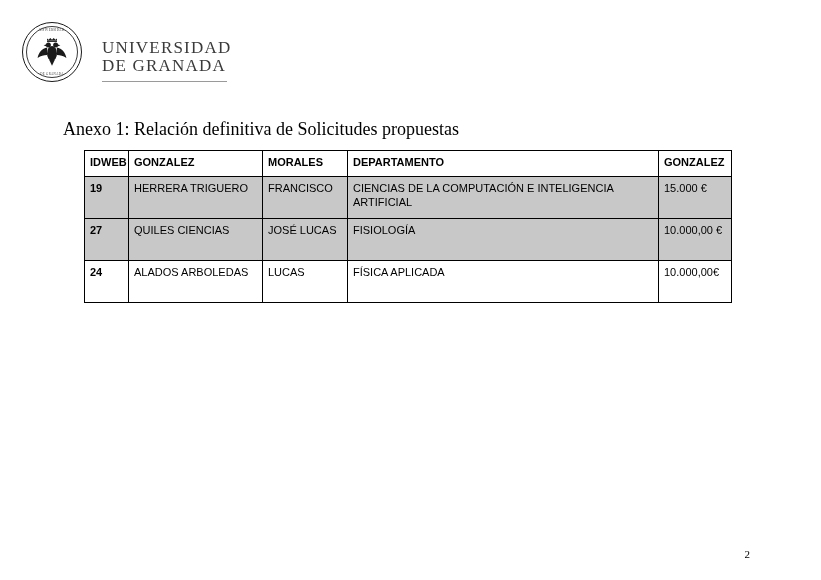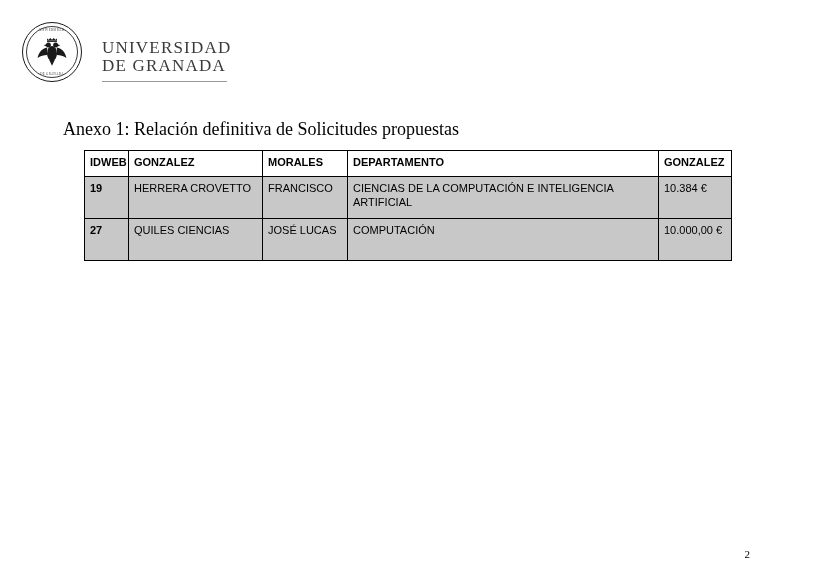--- a/index.html
+++ b/index.html
@@ -209,29 +209,36 @@
         <th>IDWEB</th>
         <th>GONZALEZ</th>
         <th>MORALES</th>
         <th>DEPARTAMENTO</th>
         <th>GONZALEZ</th>
       </tr>
     </thead>
     <tbody>
       <tr class="shaded">
         <td class="idweb">19</td>
-        <td>HERRERA CROVETTO</td>
+        <td>HERRERA TRIGUERO</td>
         <td>FRANCISCO</td>
         <td>CIENCIAS DE LA COMPUTACIÓN E INTELIGENCIA ARTIFICIAL</td>
-        <td>10.384 €</td>
+        <td>15.000 €</td>
       </tr>
       <tr class="shaded">
         <td class="idweb">27</td>
         <td>QUILES CIENCIAS</td>
         <td>JOSÉ LUCAS</td>
-        <td>COMPUTACIÓN</td>
+        <td>FISIOLOGÍA</td>
         <td>10.000,00 €</td>
+      </tr>
+      <tr>
+        <td class="idweb">24</td>
+        <td>ALADOS ARBOLEDAS</td>
+        <td>LUCAS</td>
+        <td>FÍSICA APLICADA</td>
+        <td>10.000,00€</td>
       </tr>
     </tbody>
   </table>
 </div>
 
 <div class="page-number">2</div>
 
 </body></html>

